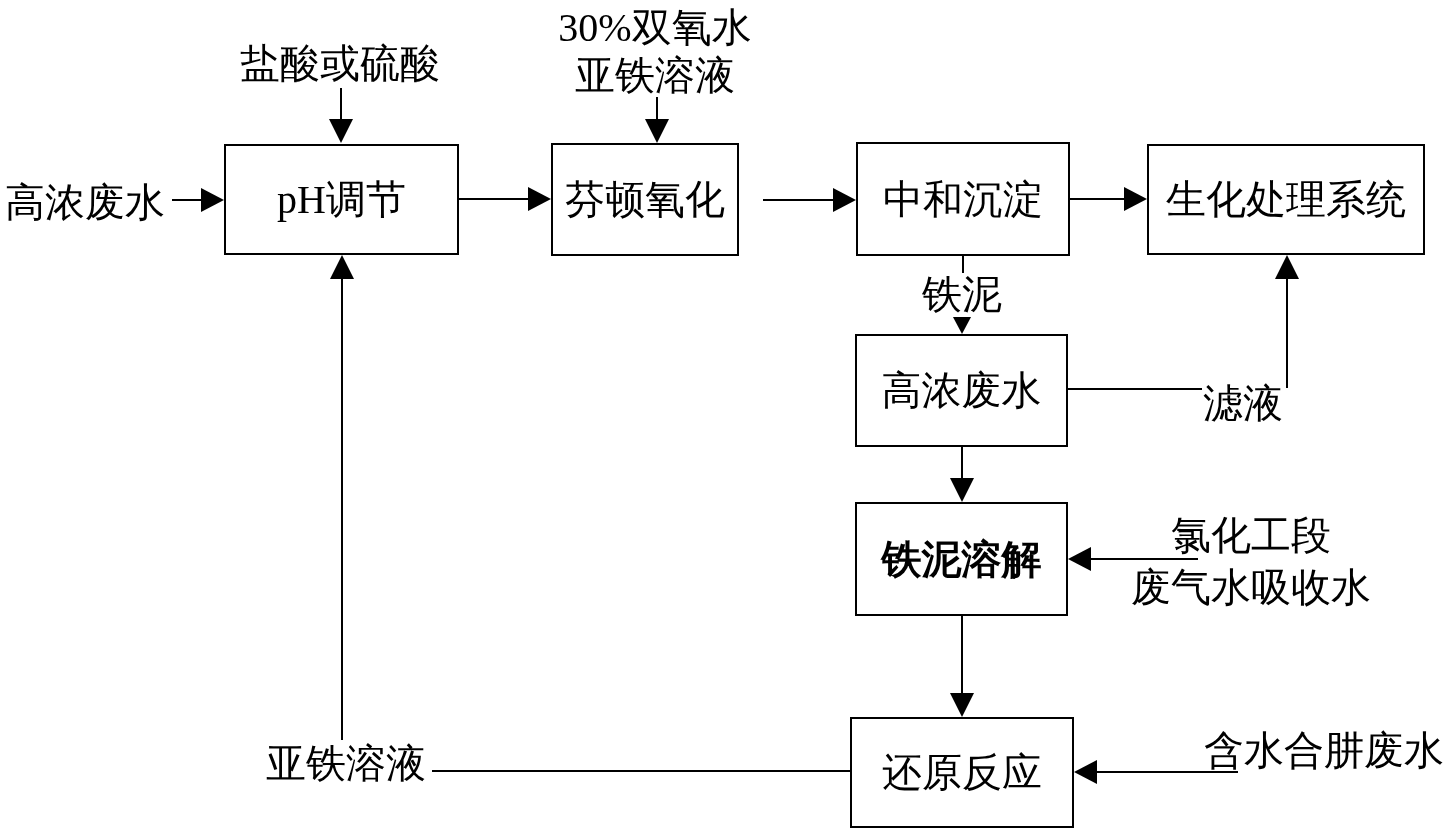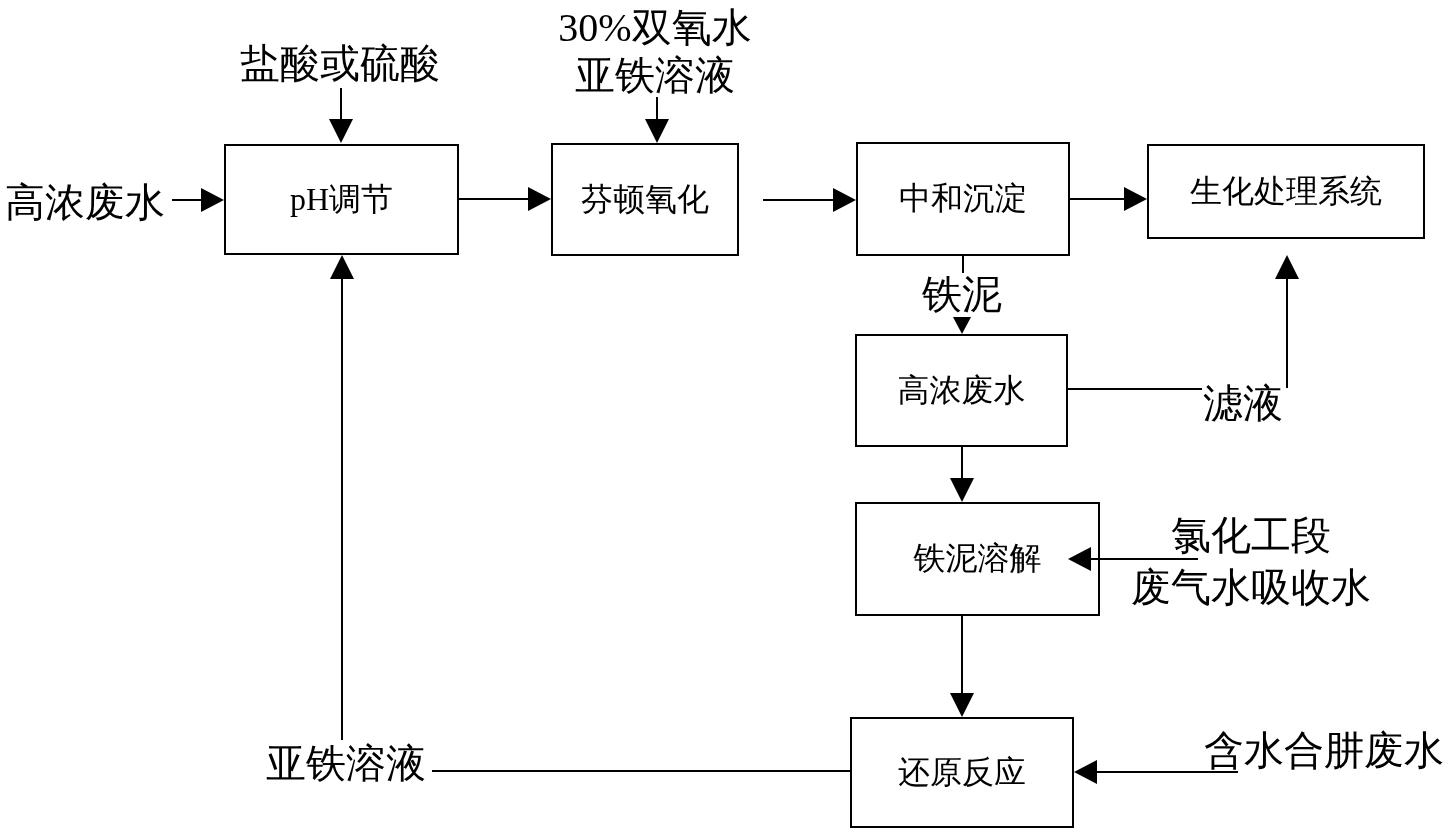--- a/index.html
+++ b/index.html
@@ -16,21 +16,21 @@
     color: #000000;
     overflow: hidden;
   }
   .box {
     position: absolute;
     border: 2px solid #000000;
     background: #ffffff;
     display: flex;
     align-items: center;
     justify-content: center;
-    font-size: 32px;
+    font-size: 40px;
     box-sizing: border-box;
     white-space: nowrap;
   }
   .lbl {
     position: absolute;
     font-size: 40px;
     white-space: nowrap;
     line-height: 1.1;
   }
   .lbl.center { text-align: center; }
@@ -82,29 +82,29 @@
   </div>
 
   <div class="box" style="left:551px; top:143px; width:188px; height:113px;">
     <span>芬顿氧化</span>
   </div>
 
   <div class="box" style="left:856px; top:142px; width:214px; height:114px;">
     <span>中和沉淀</span>
   </div>
 
-  <div class="box" style="left:1147px; top:144px; width:278px; height:95px;">
+  <div class="box" style="left:1147px; top:144px; width:278px; height:111px;">
     <span>生化处理系统</span>
   </div>
 
   <div class="box" style="left:855px; top:334px; width:213px; height:113px;">
     <span>高浓废水</span>
   </div>
 
-  <div class="box" style="left:855px; top:502px; width:245px; height:114px;">
+  <div class="box" style="left:855px; top:502px; width:213px; height:114px;font-weight:bold;">
     <span>铁泥溶解</span>
   </div>
 
   <div class="box" style="left:850px; top:717px; width:224px; height:111px;">
     <span>还原反应</span>
   </div>
 
   <div class="lbl" style="left:5px; top:181px;">高浓废水</div>
 
   <div class="lbl center" style="left:230px; top:42px; width:220px;">盐酸或硫酸</div>

